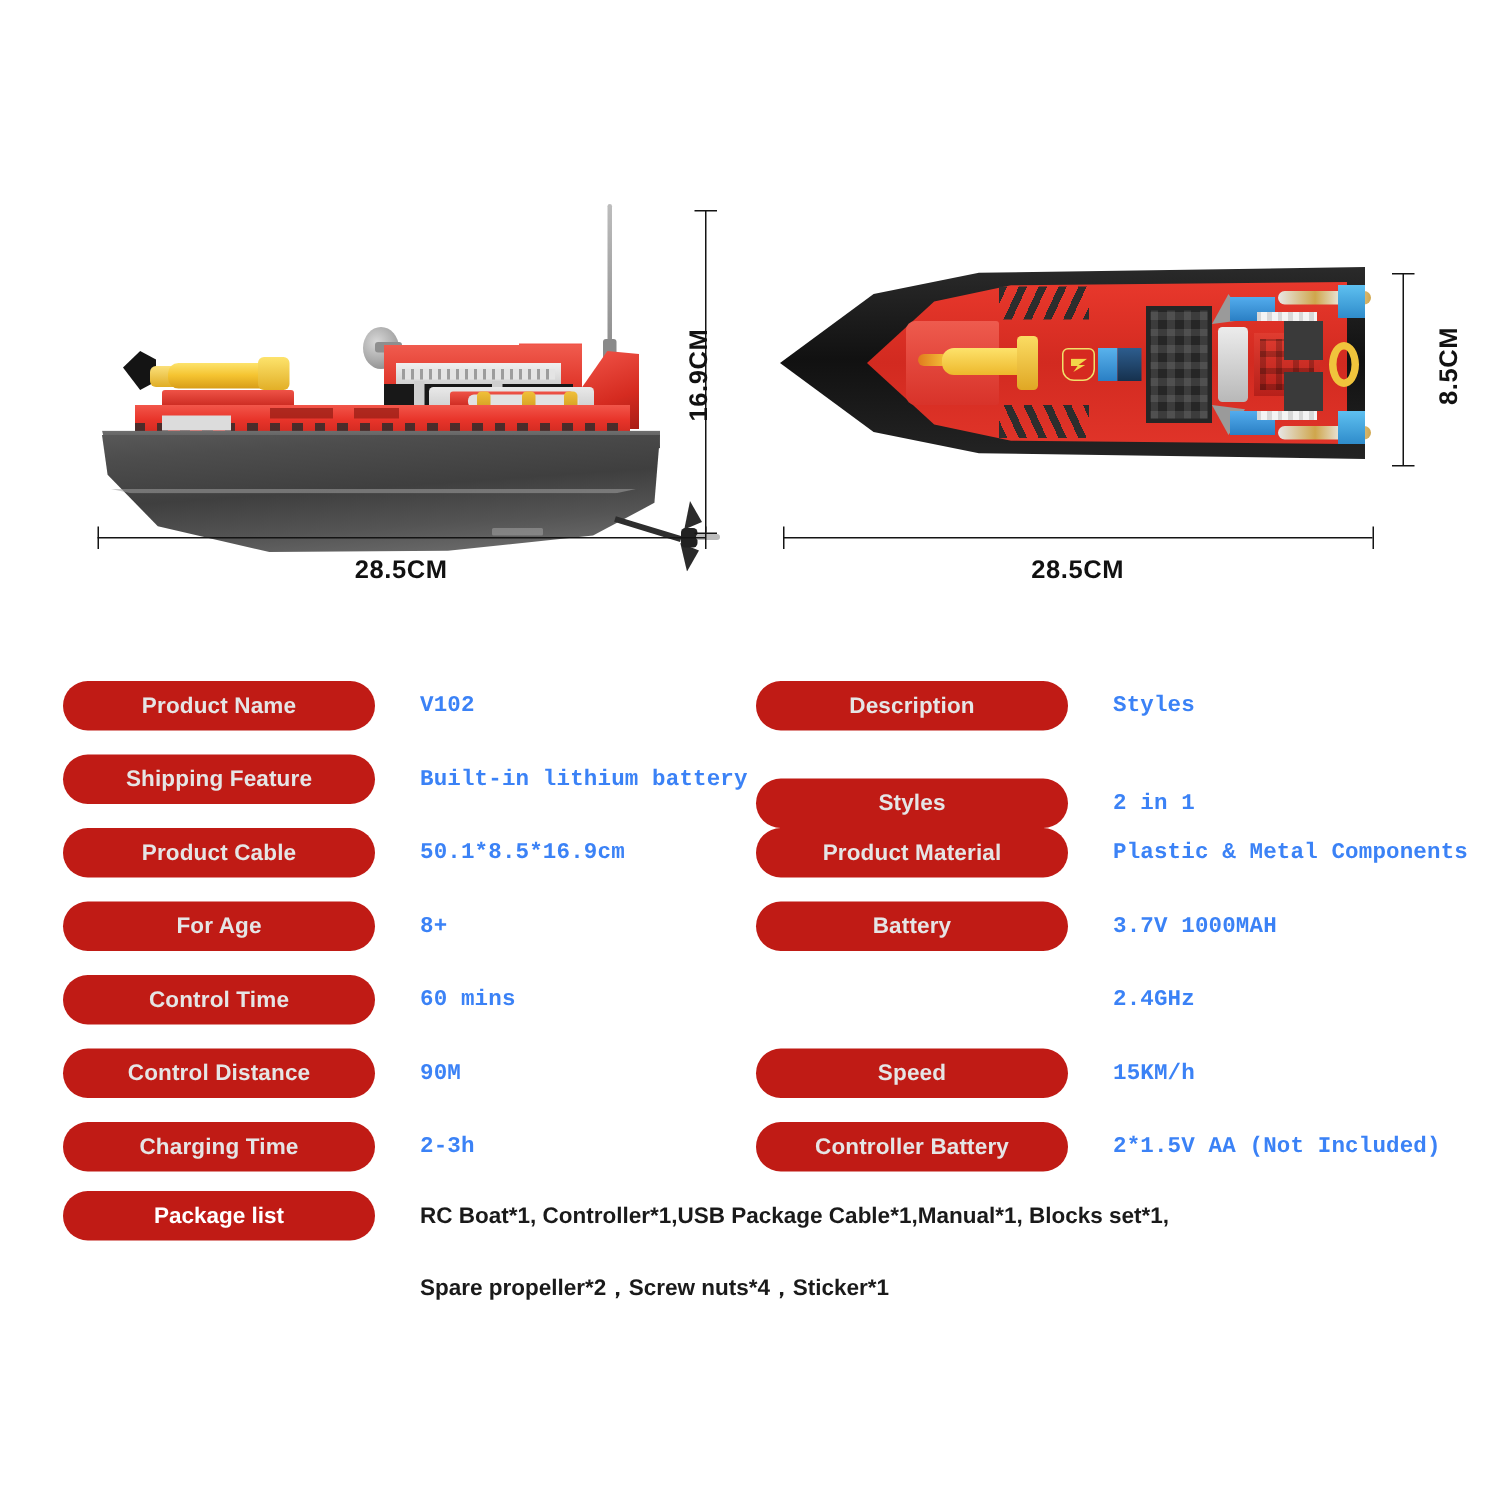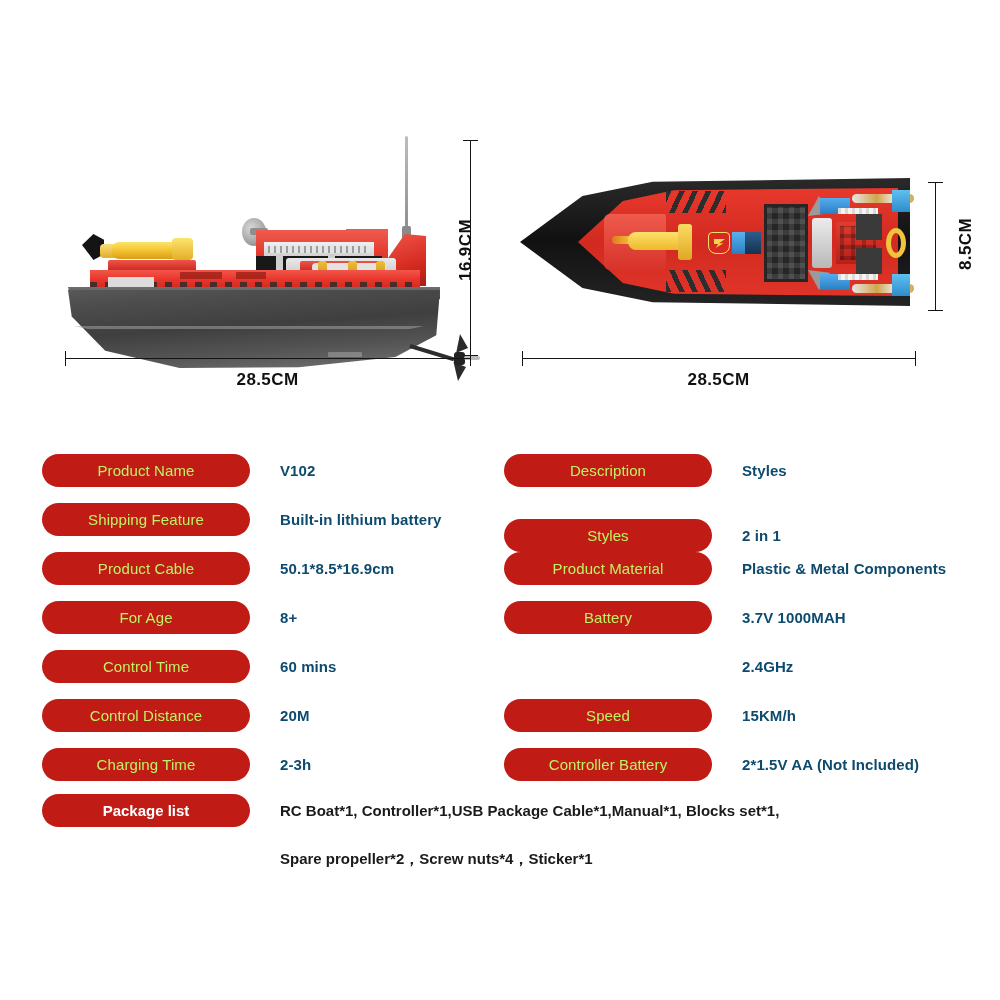--- a/index.html
+++ b/index.html
@@ -468,39 +468,40 @@
   .spec-row {
     position: absolute;
     height: 33px;
   }
   .spec-pill {
     position: absolute;
     left: 0; top: 0;
     width: 208px; height: 33px;
     background: #c01b15;
     border-radius: 17px;
-    color: #bef264;
+    color: #e5e5e5;
     font-size: 15px;
-    font-weight: normal;
+    font-weight: bold;
     line-height: 33px;
     text-align: center;
     letter-spacing: 0.1px;
     white-space: nowrap;
     overflow: hidden;
   }
   .spec-value {
     position: absolute;
     left: 238px; top: 0;
     height: 33px;
     line-height: 33px;
-    color: #0c4a6e;
+    color: #3b82f6;
     font-size: 15px;
     font-weight: bold;
     letter-spacing: 0.1px;
     white-space: nowrap;
+    font-family: Liberation Mono, monospace;
   }
   .col-left  { left: 42px;  width: 460px; }
   .col-right { left: 504px; width: 490px; }
 
   
   #package-row {
     position: absolute;
     left: 42px; top: 354px;
     width: 950px; height: 90px;
   }
@@ -649,21 +650,21 @@
     <div class="spec-row col-left" style="top:161px;">
       <div class="spec-pill">For Age</div>
       <div class="spec-value">8+</div>
     </div>
     <div class="spec-row col-left" style="top:210px;">
       <div class="spec-pill">Control Time</div>
       <div class="spec-value">60 mins</div>
     </div>
     <div class="spec-row col-left" style="top:259px;">
       <div class="spec-pill">Control Distance</div>
-      <div class="spec-value">20M</div>
+      <div class="spec-value">90M</div>
     </div>
     <div class="spec-row col-left" style="top:308px;">
       <div class="spec-pill">Charging Time</div>
       <div class="spec-value">2-3h</div>
     </div>
 
     <div class="spec-row col-right" style="top:14px;">
       <div class="spec-pill">Description</div>
       <div class="spec-value">Styles</div>
     </div>

